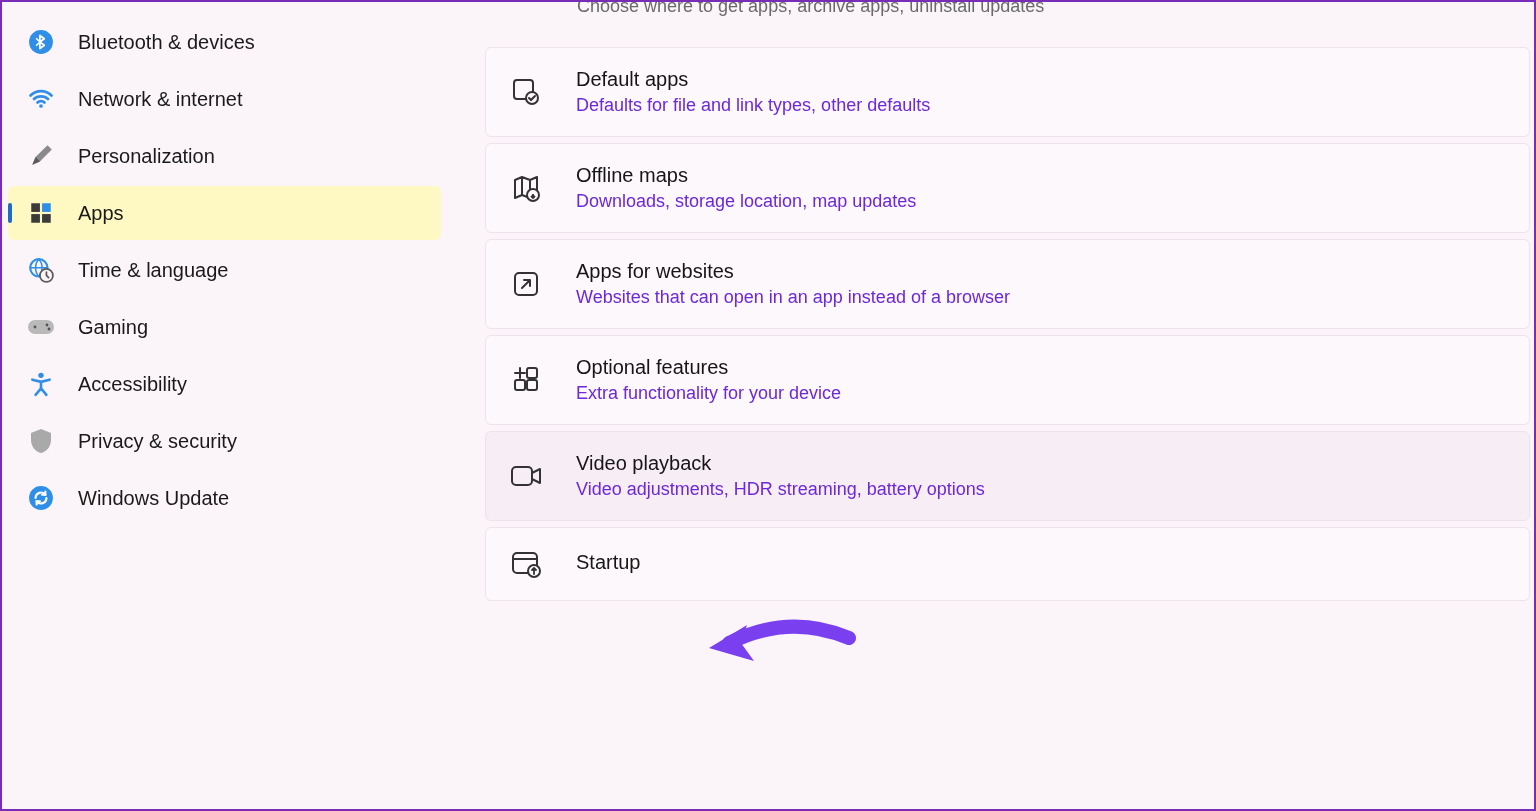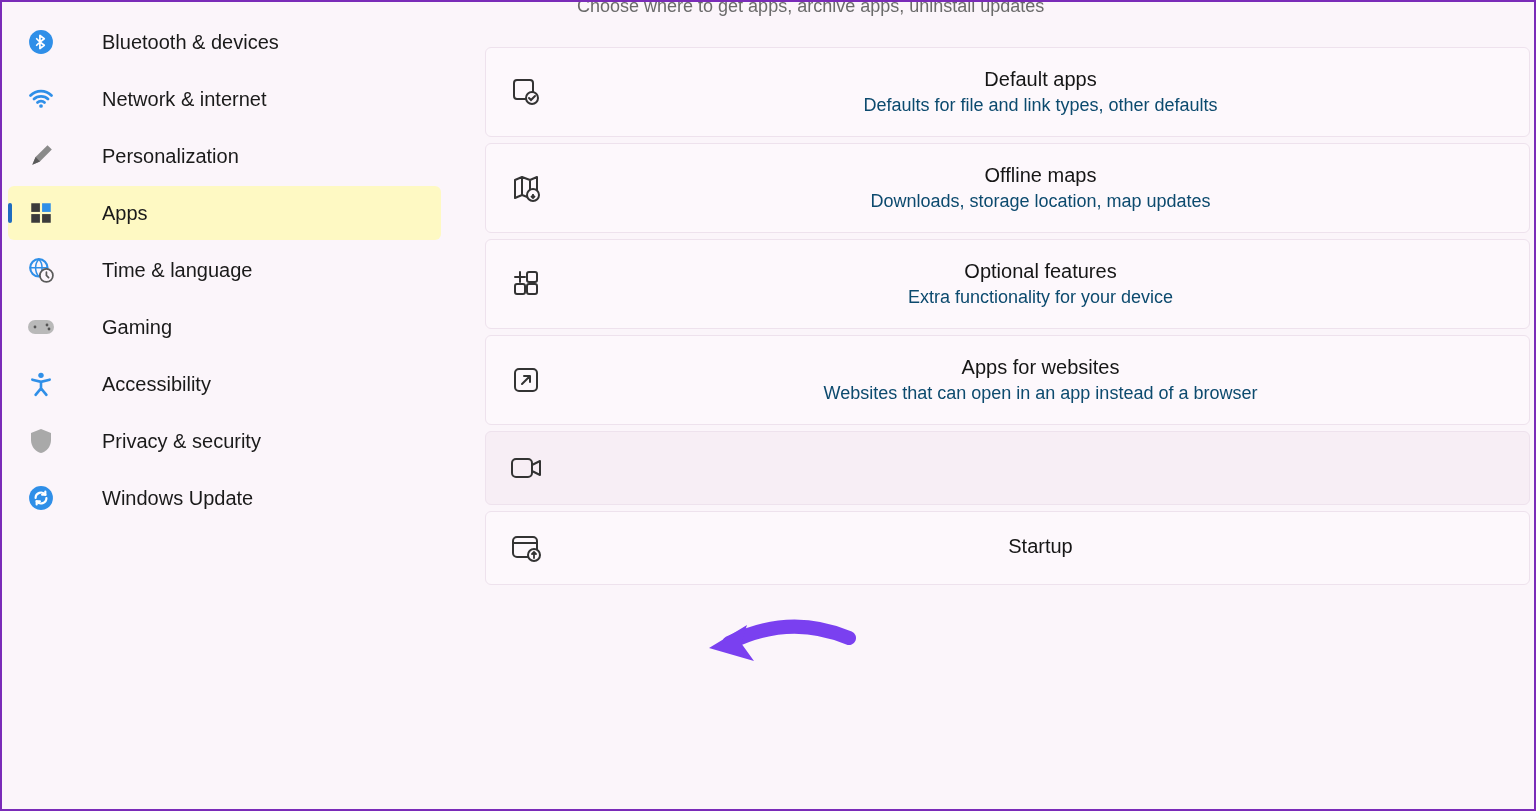--- a/index.html
+++ b/index.html
@@ -23,21 +23,20 @@
     padding: 10px 6px 10px 6px;
   }
   .nav-item {
     display: flex;
     align-items: center;
     height: 54px;
     padding: 0 10px 0 18px;
     border-radius: 6px;
     cursor: pointer;
     margin: 3px 0;
-    gap: 24px;
   }
   .nav-item.selected {
     background: #fef9c3;
     position: relative;
   }
   .nav-item.selected::before {
     content:"";
     position:absolute;
     left:0px; top:17px; bottom:17px;
     width:4px;
@@ -82,23 +81,23 @@
     cursor: pointer;
   }
   .card.hover { background: #f7eef5; }
   .card-icon {
     width: 32px; height: 32px;
     display:flex; align-items:center; justify-content:center;
     margin-right: 34px;
     flex-shrink:0;
     color:#3a3a3a;
   }
-  .card-body { flex:1;text-align:center; }
+  .card-body { flex:1; }
   .card-title { font-size: 20px; color:#161616; margin-bottom: 4px; }
-  .card-desc  { font-size: 18px; color:#0c4a6e; }
+  .card-desc  { font-size: 18px; color:#6d28d9; }
   
   .arrow-anno {
     position:absolute;
     left: 697px;
     top: 601px;
     pointer-events:none;
   }
   svg { display:block; }
 </style>
 </head>
@@ -240,52 +239,56 @@
       </span>
       <div class="card-body">
         <div class="card-title">Offline maps</div>
         <div class="card-desc">Downloads, storage location, map updates</div>
       </div>
     </div>
 
     <div class="card">
       <span class="card-icon">
         <svg width="30" height="30" viewBox="0 0 30 30">
+            <rect x="4" y="4" width="22" height="22" rx="4" fill="none" stroke="#333" stroke-width="2"></rect>
+            <path d="M11 19 L19 11 M19 11 H13 M19 11 V17" stroke="#333" stroke-width="2" fill="none" stroke-linecap="round"></path>
+          </svg>
+      </span>
+      <div class="card-body">
+        <div class="card-title">Apps for websites</div>
+        <div class="card-desc">Websites that can open in an app instead of a browser</div>
+      </div>
+    </div>
+
+    <div class="card">
+      <span class="card-icon">
+        <svg width="30" height="30" viewBox="0 0 30 30">
             <rect x="4" y="15" width="10" height="10" rx="2" fill="none" stroke="#333" stroke-width="2"></rect>
             <rect x="16" y="15" width="10" height="10" rx="2" fill="none" stroke="#333" stroke-width="2"></rect>
             <rect x="16" y="3" width="10" height="10" rx="2" fill="none" stroke="#333" stroke-width="2"></rect>
             <path d="M9 3 V13 M4 8 H14" stroke="#333" stroke-width="2" stroke-linecap="round"></path>
           </svg>
       </span>
       <div class="card-body">
         <div class="card-title">Optional features</div>
         <div class="card-desc">Extra functionality for your device</div>
       </div>
     </div>
 
-    <div class="card">
-      <span class="card-icon">
-        <svg width="30" height="30" viewBox="0 0 30 30">
-            <rect x="4" y="4" width="22" height="22" rx="4" fill="none" stroke="#333" stroke-width="2"></rect>
-            <path d="M11 19 L19 11 M19 11 H13 M19 11 V17" stroke="#333" stroke-width="2" fill="none" stroke-linecap="round"></path>
-          </svg>
-      </span>
-      <div class="card-body">
-        <div class="card-title">Apps for websites</div>
-        <div class="card-desc">Websites that can open in an app instead of a browser</div>
-      </div>
-    </div>
-
     <div class="card hover">
       <span class="card-icon">
         <svg width="32" height="24" viewBox="0 0 32 24">
             <rect x="2" y="3" width="20" height="18" rx="4" fill="none" stroke="#333" stroke-width="2"></rect>
             <path d="M22 9 L30 5 V19 L22 15 Z" fill="none" stroke="#333" stroke-width="2" stroke-linejoin="round"></path>
           </svg>
       </span>
+      <div class="card-body">
+        <div class="card-title">Video playback</div>
+        <div class="card-desc">Video adjustments, HDR streaming, battery options</div>
+      </div>
     </div>
 
     <div class="card">
       <span class="card-icon">
         <svg width="32" height="28" viewBox="0 0 32 28">
             <rect x="3" y="3" width="24" height="20" rx="4" fill="none" stroke="#333" stroke-width="2"></rect>
             <path d="M3 9 H27" stroke="#333" stroke-width="2"></path>
             <circle cx="24" cy="21" r="6" fill="#fdf8fc" stroke="#333" stroke-width="2"></circle>
             <path d="M24 24 V18 M22 20 L24 18 L26 20" stroke="#333" stroke-width="1.8" fill="none" stroke-linecap="round"></path>
           </svg>

